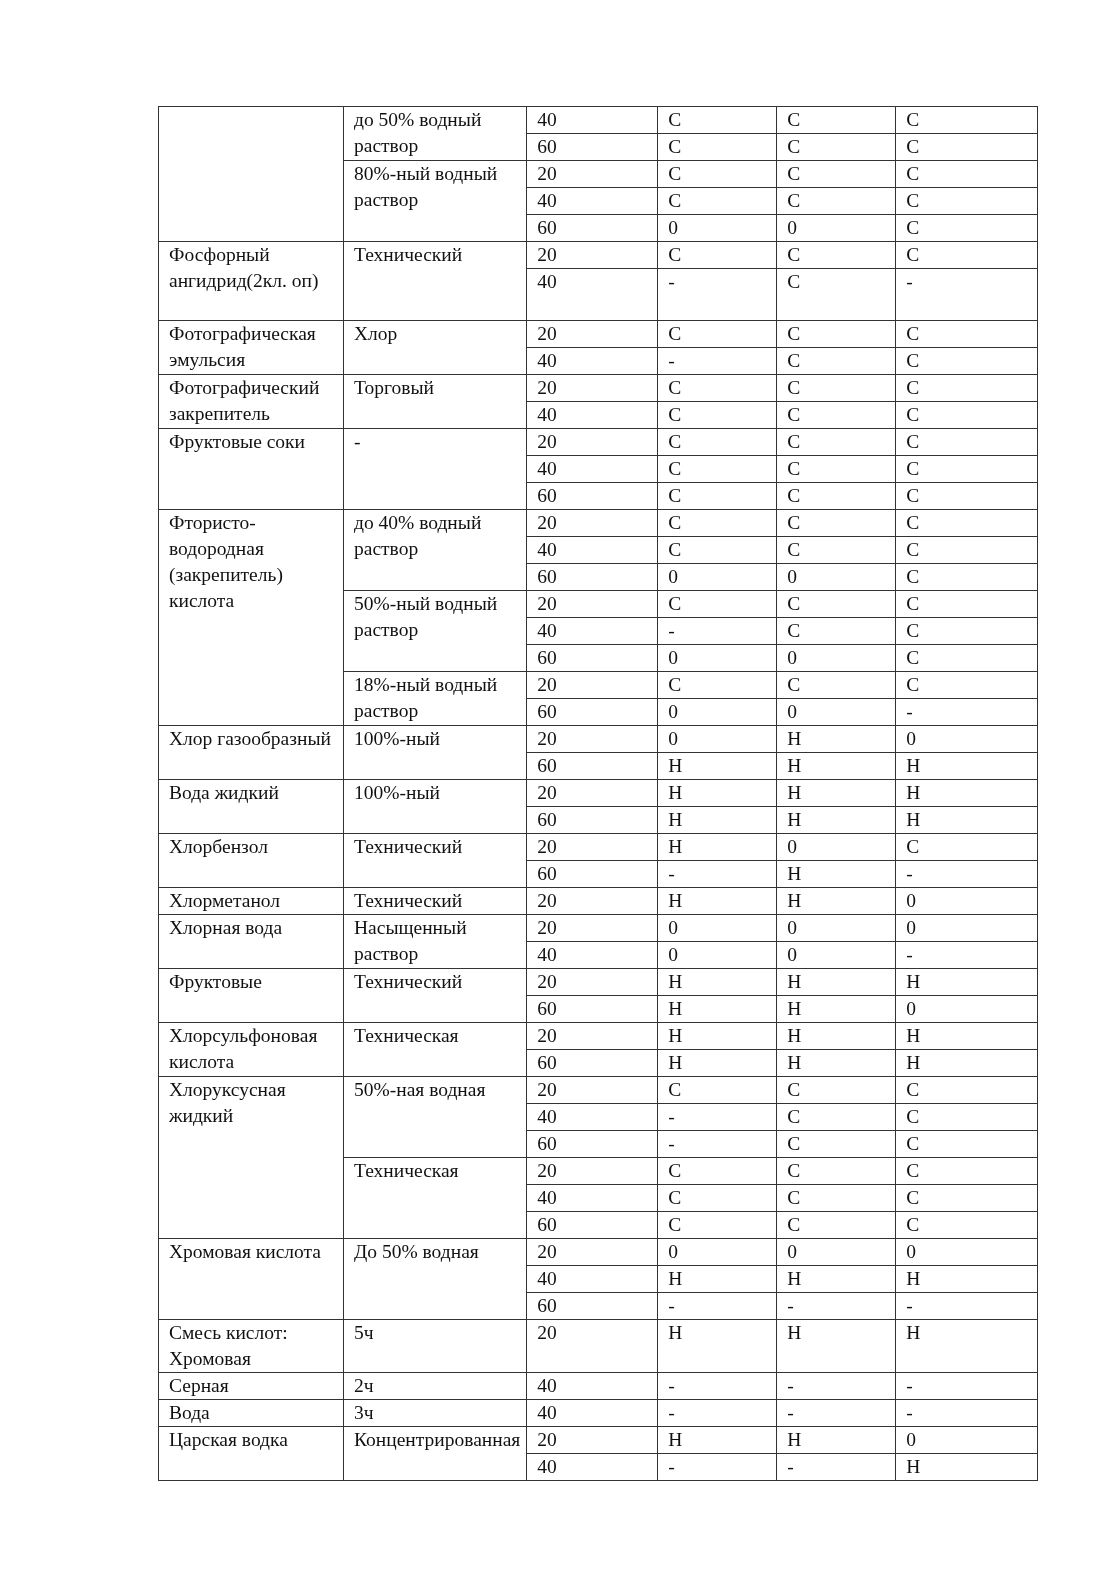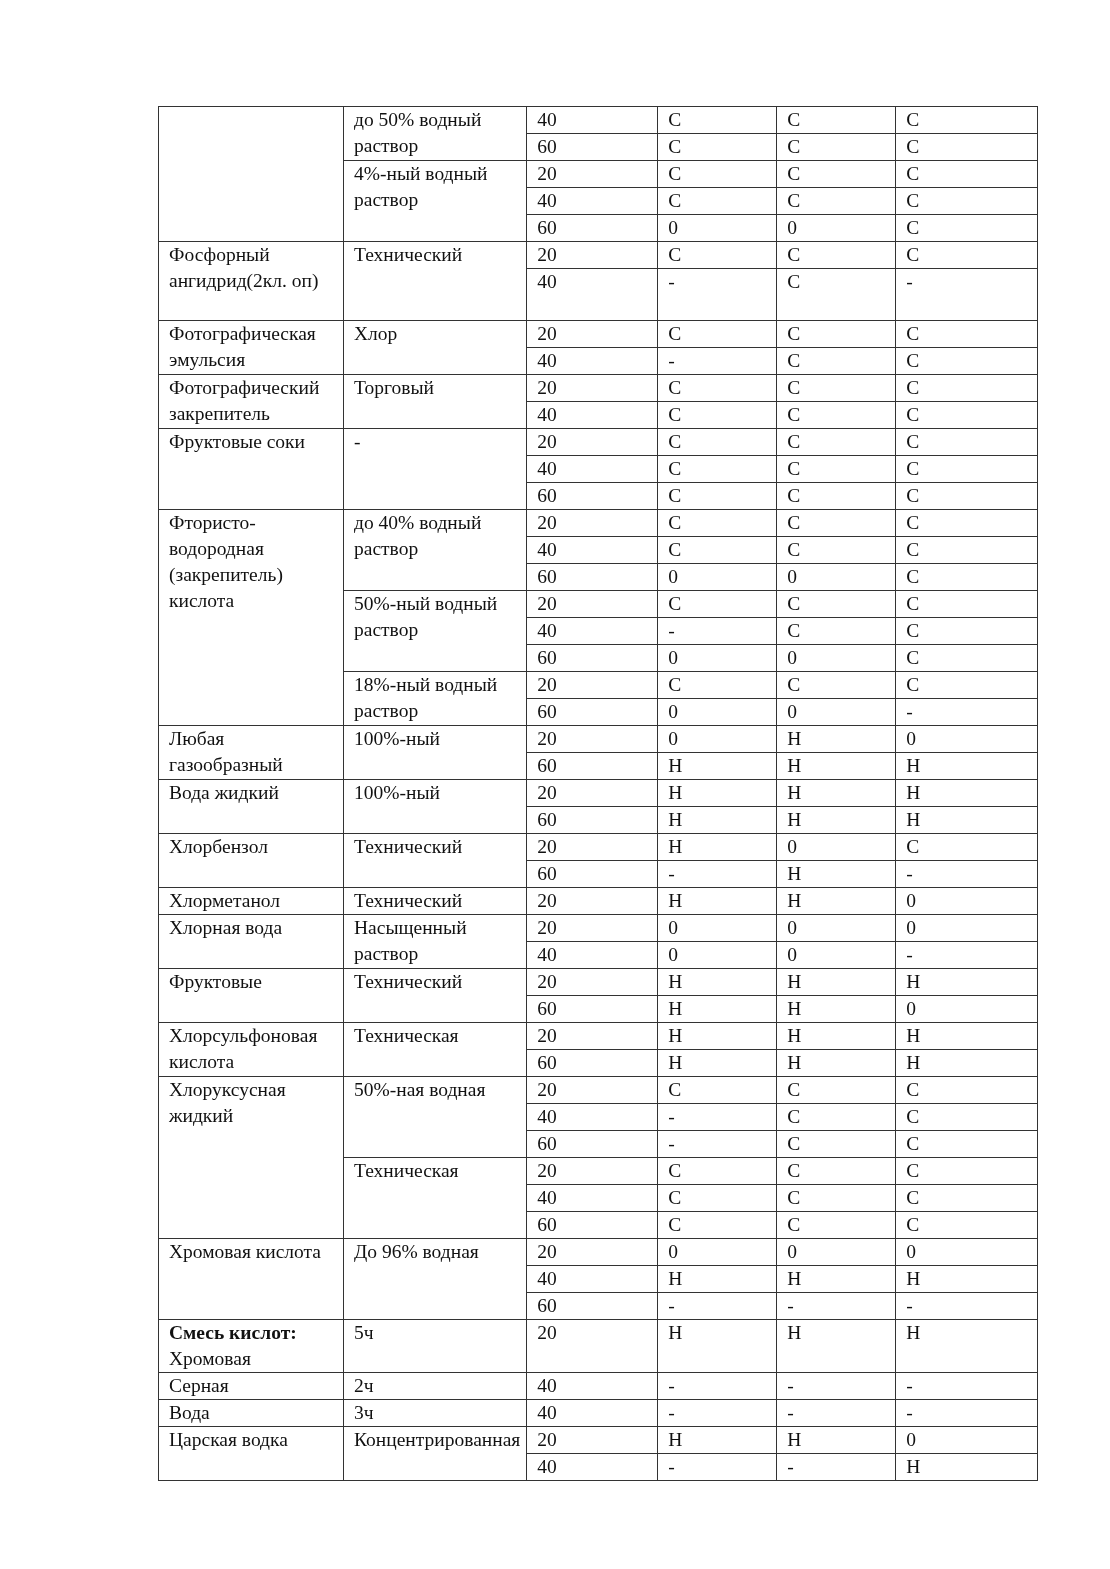--- a/index.html
+++ b/index.html
@@ -20,21 +20,21 @@
     height: 25.5px;
     overflow: hidden;
     white-space: normal;
   }
   col.c1 { width: 185px; }
   col.c2 { width: 175px; }
   col.c3 { width: 131px; }
   col.c4 { width: 119px; }
   col.c5 { width: 119px; }
   col.c6 { width: 142px; }
-  .b { font-weight: bold; }
+  .b { font-weight: normal; }
 </style>
 </head>
 <body>
 
 <div class="page">
   <table class="chem" id="chem-table">
     <colgroup>
       <col class="c1">
         <col class="c2">
         <col class="c3">
@@ -51,21 +51,21 @@
           <td>C</td>
           <td>C</td>
         </tr>
         <tr>
           <td>60</td>
           <td>C</td>
           <td>C</td>
           <td>C</td>
         </tr>
         <tr>
-          <td rowspan="3">4%-ный водный раствор</td>
+          <td rowspan="3">80%-ный водный раствор</td>
           <td>20</td>
           <td>C</td>
           <td>C</td>
           <td>C</td>
         </tr>
         <tr>
           <td>40</td>
           <td>C</td>
           <td>C</td>
           <td>C</td>
@@ -184,21 +184,21 @@
           <td>C</td>
           <td>C</td>
         </tr>
         <tr>
           <td>60</td>
           <td>0</td>
           <td>0</td>
           <td>-</td>
         </tr>
         <tr>
-          <td rowspan="2"><span>Любая газообразный</span></td>
+          <td rowspan="2"><span>Хлор газообразный</span></td>
           <td rowspan="2">100%-ный</td>
           <td>20</td>
           <td>0</td>
           <td>Н</td>
           <td>0</td>
         </tr>
         <tr>
           <td>60</td>
           <td>Н</td>
           <td>Н</td>
@@ -316,21 +316,21 @@
           <td>C</td>
         </tr>
         <tr>
           <td>60</td>
           <td>C</td>
           <td>C</td>
           <td>C</td>
         </tr>
         <tr>
           <td rowspan="3"><span>Хромовая кислота</span></td>
-          <td rowspan="3">До 96% водная</td>
+          <td rowspan="3">До 50% водная</td>
           <td>20</td>
           <td>0</td>
           <td>0</td>
           <td>0</td>
         </tr>
         <tr>
           <td>40</td>
           <td>Н</td>
           <td>Н</td>
           <td>Н</td>

